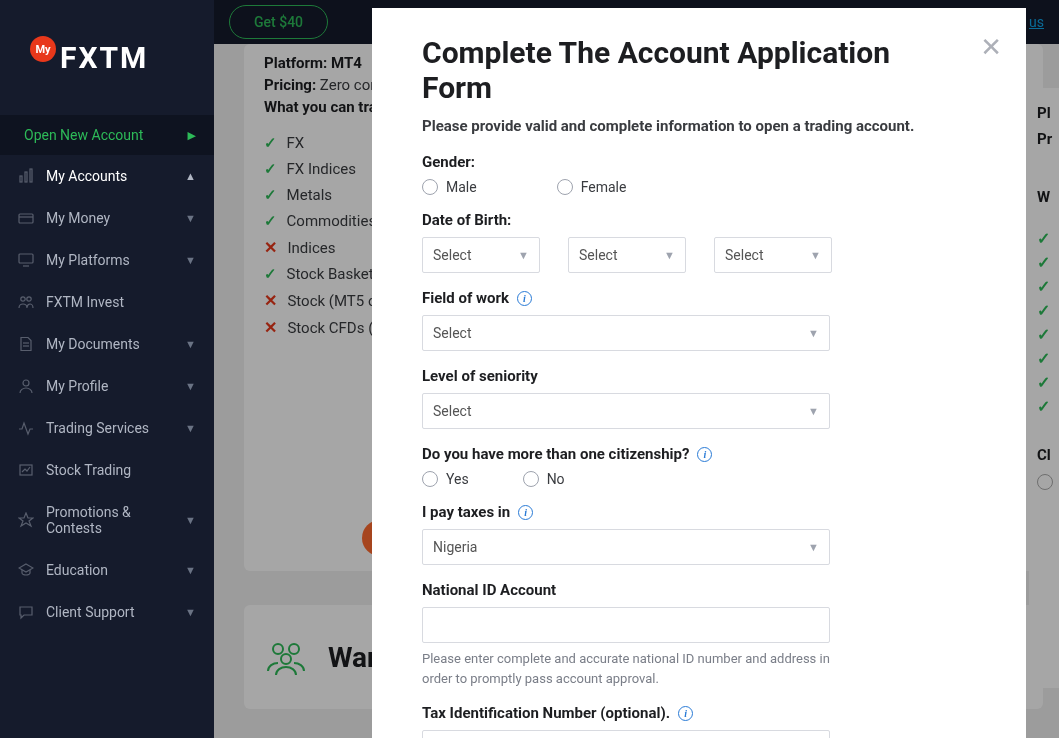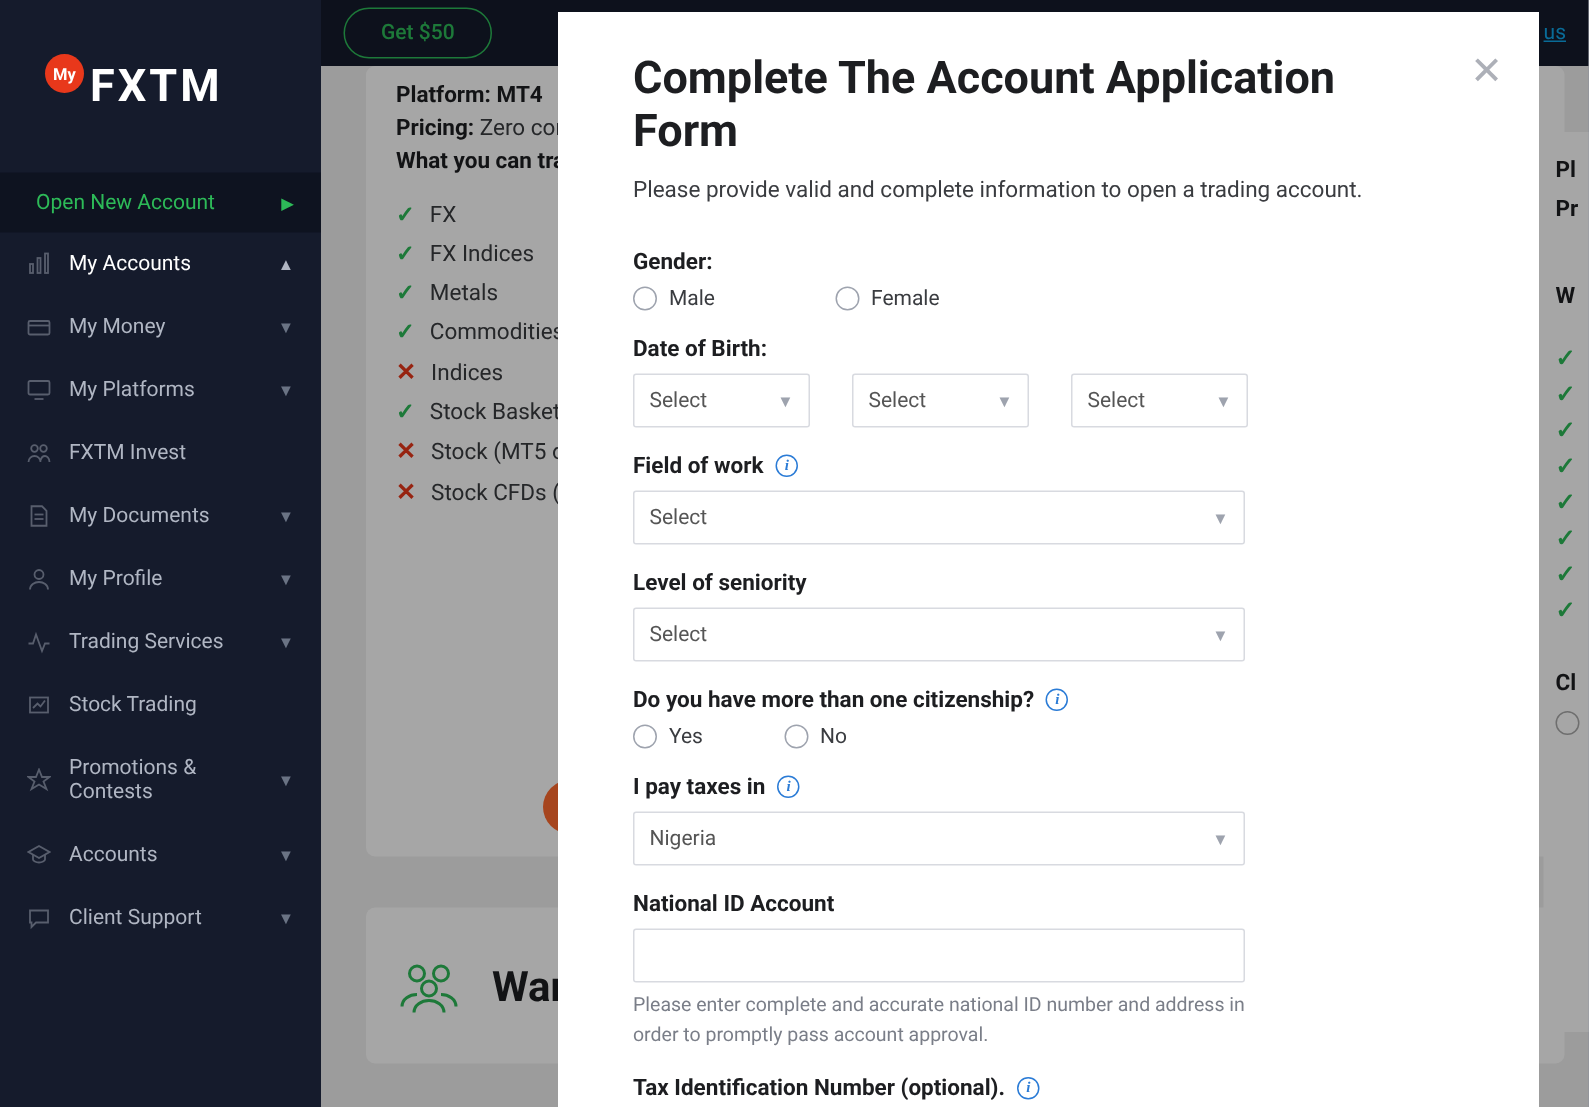--- a/index.html
+++ b/index.html
@@ -260,21 +260,22 @@
       font-size: 30px;
       font-weight: 700;
       color: #1d1e21;
       margin-bottom: 12px;
       line-height: 1.15;
       max-width: 480px;
     }
     .modal-subtitle {
       font-size: 15px;
       color: #3a3c40;
-      margin-bottom: 30px;
+      margin-bottom: 18px;
+      font-weight: bold;
     }
     .form-group {
       margin-bottom: 16px;
     }
     .form-label {
       font-size: 15px;
       font-weight: 700;
       color: #1d1e21;
       margin-bottom: 8px;
       display: flex;
@@ -361,21 +362,21 @@
       font-family: Georgia, serif;
     }
     .nav-svg{
       display:block;
     }
   </style>
 </head>
 <body>
 
 <div class="topbar">
-  <button class="get50-btn">Get $50</button>
+  <button class="get50-btn">Get $40</button>
   <div class="topbar-right">us</div>
 </div>
 
 <div class="sidebar">
   <div class="logo-wrap">
     <div class="logo">
       <div class="logo-my">My</div>
       <div class="logo-text">FXTM</div>
     </div>
   </div>
@@ -453,21 +454,21 @@
         <polygon points="8,1 10,6 15,6 11,9 13,14 8,11 3,14 5,9 1,6 6,6"></polygon>
       </svg>
     <span>Promotions &amp; Contests</span>
     <span class="nav-chevron">▼</span>
   </div>
   <div class="nav-item">
     <svg class="nav-icon nav-svg" viewBox="0 0 16 16" fill="none" stroke="#9aa0ad" stroke-width="1.2">
         <polygon points="8,2 15,6 8,10 1,6"></polygon>
         <path d="M4 8v3c0 1 2 2 4 2s4-1 4-2V8"></path>
       </svg>
-    <span>Accounts</span>
+    <span>Education</span>
     <span class="nav-chevron">▼</span>
   </div>
   <div class="nav-item">
     <svg class="nav-icon nav-svg" viewBox="0 0 16 16" fill="none" stroke="#9aa0ad" stroke-width="1.2">
         <path d="M2 3h12v8H6l-3 3V11H2z"></path>
       </svg>
     <span>Client Support</span>
     <span class="nav-chevron">▼</span>
   </div>
 </div>

